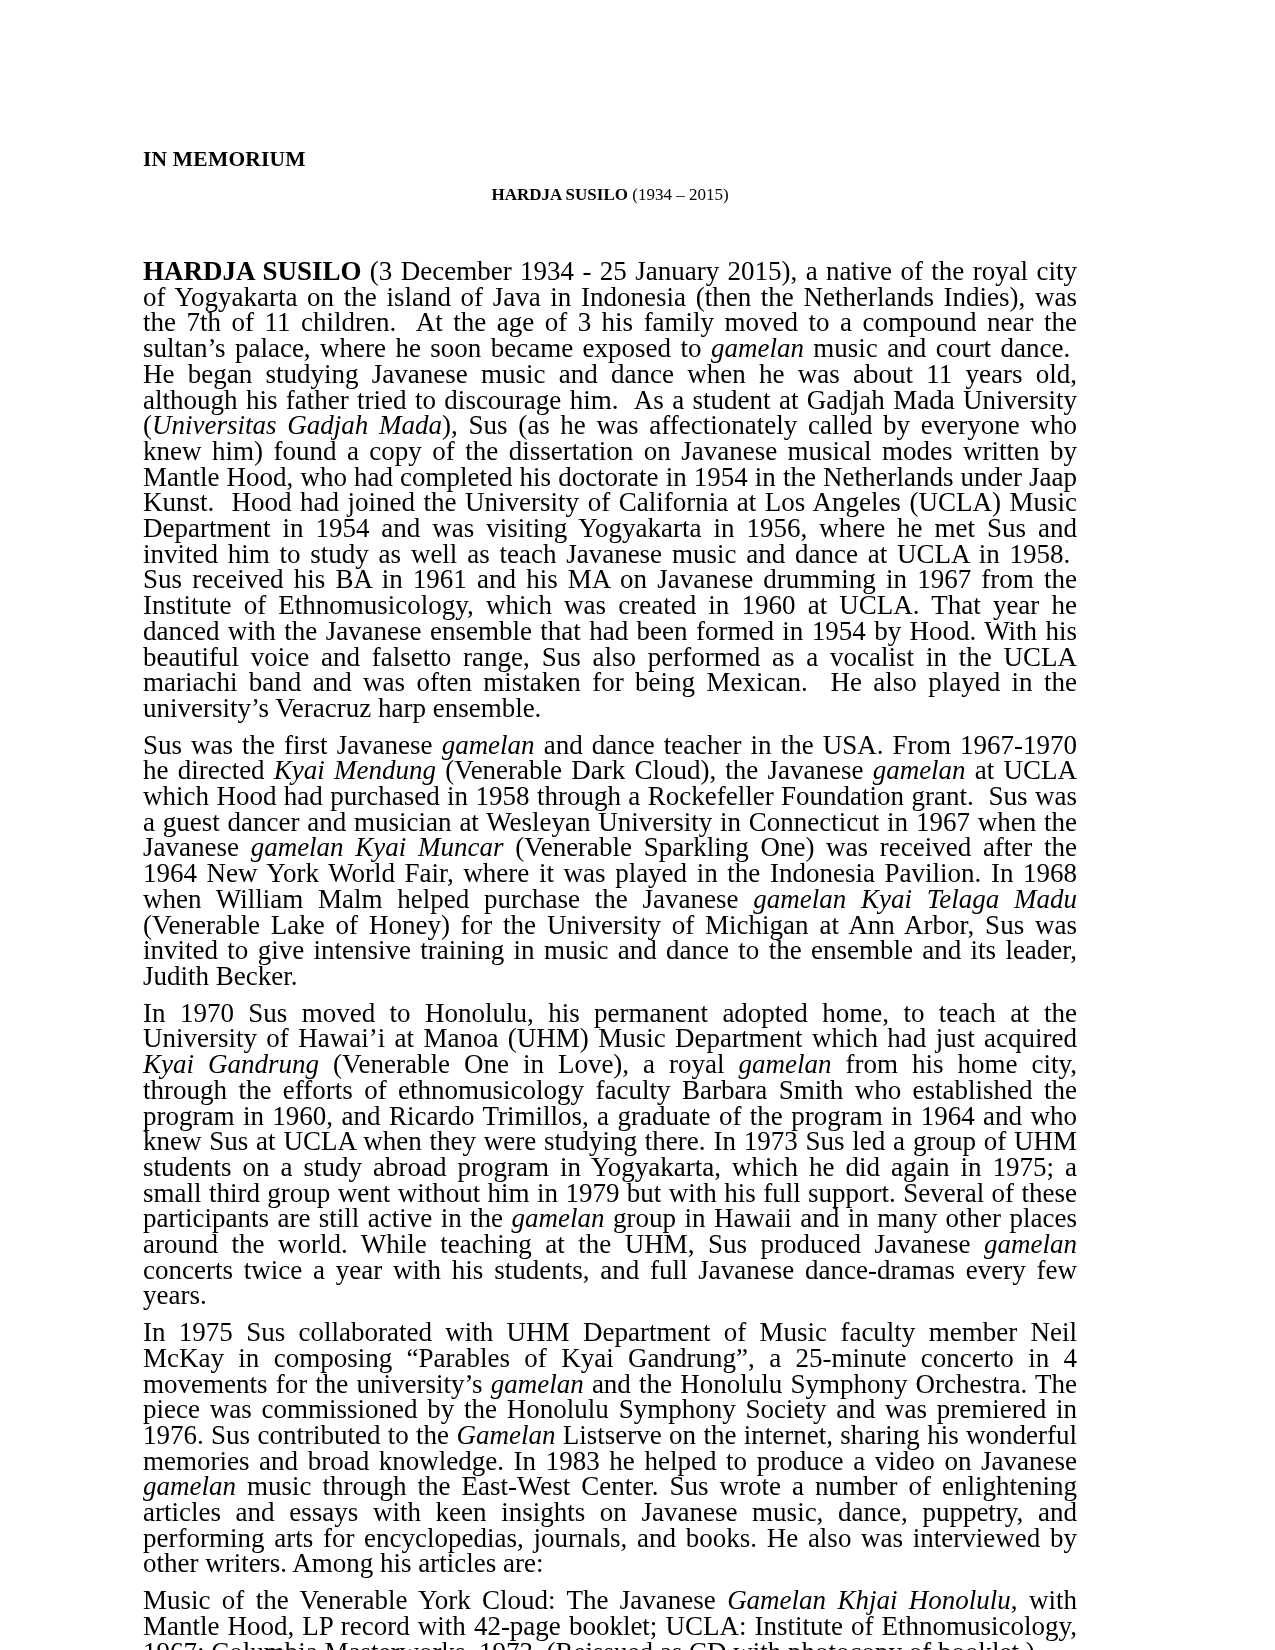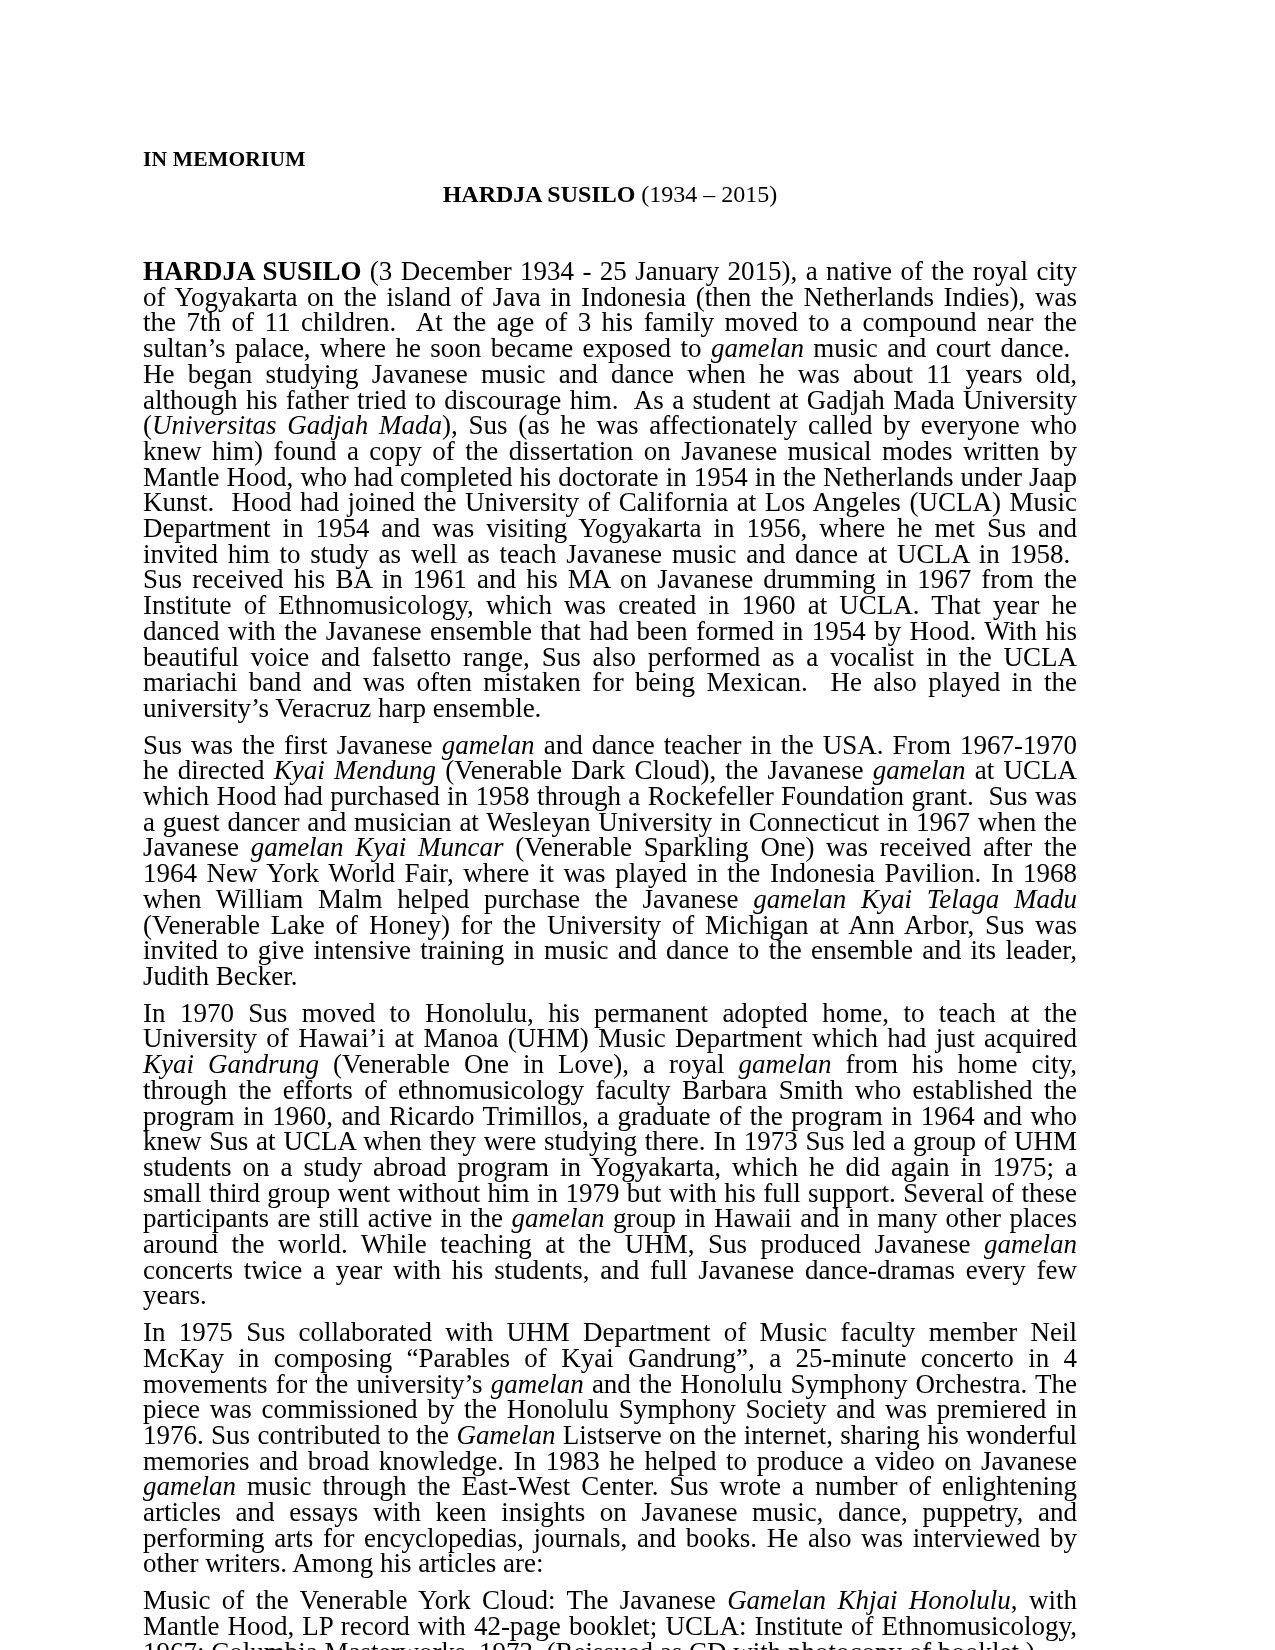--- a/index.html
+++ b/index.html
@@ -23,21 +23,21 @@
   .section-heading {
     margin: 0;
     font-size: 21.5px;
     line-height: 27px;
     font-weight: bold;
     letter-spacing: 0.2px;
   }
   .doc-title {
     margin-top: 8px;
     text-align: center;
-    font-size: 24px;
+    font-size: 17px;
     line-height: 27px;
   }
   .doc-title .name {
     font-weight: bold;
   }
   .imprint {
     margin-top: 30px;
     font-size: 21.3px;
     line-height: 27px;
   }

